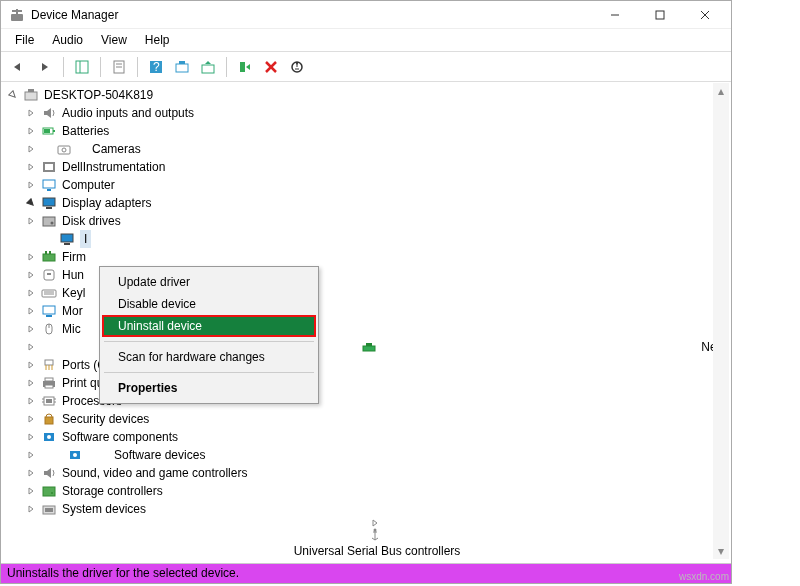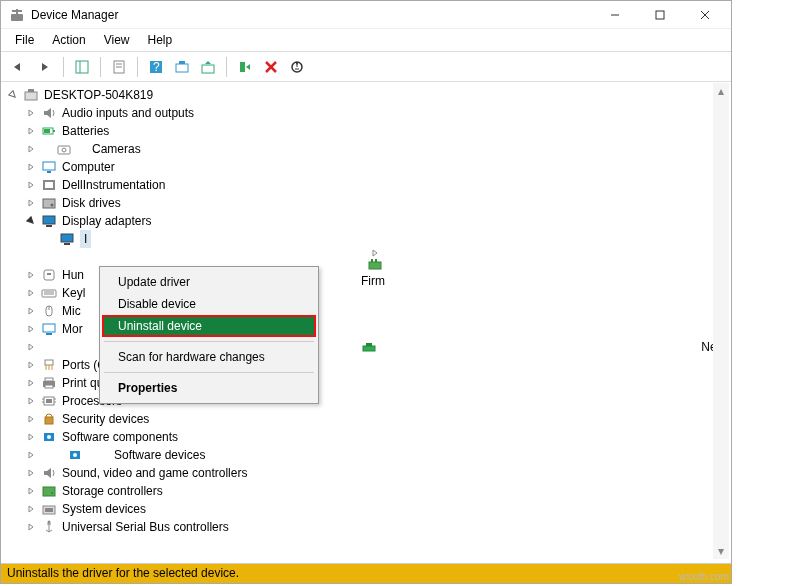--- a/index.html
+++ b/index.html
@@ -9,21 +9,21 @@
     .title-icon { width: 16px; height: 16px; margin-right: 6px; display:inline-flex;align-items:center;justify-content:center; }
     .title-text { flex: 1; font-size: 12px; }
     .winbtns { display: flex; }
     .winbtn { width: 45px; height: 27px; display:flex; align-items:center; justify-content:center; font-size: 14px; }
     .menubar { display:flex; padding: 2px 6px; gap: 2px; border-bottom: 1px solid #ddd;}
     .menuitem { padding: 2px 8px; font-size: 12px; }
     .toolbar { height: 30px; display:flex; align-items:center; padding: 2px 6px; border-bottom: 1px solid #ddd; gap: 2px;}
     .toolbtn { width: 24px; height: 24px; display:flex;align-items:center;justify-content:center;border:1px solid transparent; }
     .tb-sep { width:1px; height:20px; background:#ccc; margin:0 4px; }
     .content { position: absolute; top: 80px; left:1px; right:1px; bottom: 22px; overflow:auto; border-top: 1px solid #ddd; padding: 4px 2px; }
-    .statusbar { position:absolute; bottom:0; left:0; right:0; height:20px; border-top:1px solid #ccc; padding: 2px 6px; font-size:12px; background:#eab308;}
+    .statusbar { position:absolute; bottom:0; left:0; right:0; height:20px; border-top:1px solid #ccc; padding: 2px 6px; font-size:12px; background:#d946ef;}
     .tree { line-height: 18px; white-space: nowrap; }
     .node { display:flex; align-items:center; height:18px; }
     .toggle { width:14px; text-align:center; color:#888; font-size:12px; cursor:pointer;}
     .nicon { width:18px; height:16px; display:inline-flex; align-items:center; justify-content:center; margin-right:4px;}
     .cut { display:inline-block; background: #d8e6f2; padding:0 4px; }
     .ctxmenu { position:absolute; background:#f2f2f2; border:1px solid #999; box-shadow: 2px 2px 4px rgba(0,0,0,.2); width:220px; padding: 4px 2px; }
     .ctxitem { padding: 4px 16px; font-size:12px; }
     .ctxitem.sel { background:#15803d; color:#fff; outline:2px solid #e11; outline-offset: -2px; }
     .ctxsep { height:1px; background:#ccc; margin: 4px 2px; }
     .ctxitem.bold { font-weight:bold; }
@@ -60,21 +60,21 @@
         <svg width="10" height="10">
             <line x1="1" y1="1" x2="9" y2="9" stroke="#333"></line>
             <line x1="9" y1="1" x2="1" y2="9" stroke="#333"></line>
           </svg>
       </div>
     </div>
   </div>
 
   <div class="menubar">
     <div class="menuitem">File</div>
-    <div class="menuitem">Action</div>
+    <div class="menuitem">Audio</div>
     <div class="menuitem">View</div>
     <div class="menuitem">Help</div>
   </div>
 
   <div class="toolbar">
     <div class="toolbtn">
         <svg width="16" height="12">
           <path d="M9 2 L3 6 L9 10 Z" fill="#555"></path>
         </svg>
       </div>
@@ -199,79 +199,79 @@
           <span>Cameras</span>
         </div>
         <div class="node" style="padding-left: 22px;">
           <span class="toggle">
             <svg width="10" height="10">
               <path d="M3 2 L7 5 L3 8 Z" fill="none" stroke="#888"></path>
             </svg>
           </span>
           <span class="nicon">
             <svg width="16" height="14">
+              <rect x="2" y="2" width="12" height="10" fill="#888"></rect>
+              <rect x="4" y="4" width="8" height="6" fill="#fff"></rect>
+            </svg>
+          </span>
+          <span>DellInstrumentation</span>
+        </div>
+        <div class="node" style="padding-left: 22px;">
+          <span class="toggle">
+            <svg width="10" height="10">
+              <path d="M3 2 L7 5 L3 8 Z" fill="none" stroke="#888"></path>
+            </svg>
+          </span>
+          <span class="nicon">
+            <svg width="16" height="14">
               <rect x="2" y="2" width="12" height="8" fill="none" stroke="#28c"></rect>
               <rect x="6" y="11" width="4" height="2" fill="#28c"></rect>
             </svg>
           </span>
           <span>Computer</span>
         </div>
         <div class="node" style="padding-left: 22px;">
           <span class="toggle">
             <svg width="10" height="10">
-              <path d="M3 2 L7 5 L3 8 Z" fill="none" stroke="#888"></path>
-            </svg>
-          </span>
-          <span class="nicon">
-            <svg width="16" height="14">
-              <rect x="2" y="2" width="12" height="10" fill="#888"></rect>
-              <rect x="4" y="4" width="8" height="6" fill="#fff"></rect>
-            </svg>
-          </span>
-          <span>DellInstrumentation</span>
+              <path d="M2 2 L8 5 L2 8 Z" fill="#333" stroke="#333" transform="rotate(45 5 5)"></path>
+            </svg>
+          </span>
+          <span class="nicon">
+            <svg width="16" height="14">
+              <rect x="2" y="2" width="12" height="8" fill="#28c" stroke="#444"></rect>
+              <rect x="5" y="11" width="6" height="2" fill="#444"></rect>
+            </svg>
+          </span>
+          <span>Display adapters</span>
         </div>
         <div class="node" style="padding-left: 22px;">
           <span class="toggle">
             <svg width="10" height="10">
               <path d="M3 2 L7 5 L3 8 Z" fill="none" stroke="#888"></path>
             </svg>
           </span>
           <span class="nicon">
             <svg width="16" height="14">
               <rect x="2" y="3" width="12" height="9" fill="#bbb" stroke="#666"></rect>
               <circle cx="11" cy="9" r="1.5" fill="#666"></circle>
             </svg>
           </span>
           <span>Disk drives</span>
         </div>
-        <div class="node" style="padding-left: 22px;">
-          <span class="toggle">
-            <svg width="10" height="10">
-              <path d="M2 2 L8 5 L2 8 Z" fill="#333" stroke="#333" transform="rotate(45 5 5)"></path>
-            </svg>
-          </span>
+        <div class="node" style="padding-left: 40px;">
+          <span class="toggle"></span>
           <span class="nicon">
             <svg width="16" height="14">
               <rect x="2" y="2" width="12" height="8" fill="#28c" stroke="#444"></rect>
               <rect x="5" y="11" width="6" height="2" fill="#444"></rect>
             </svg>
           </span>
-          <span>Display adapters</span>
-        </div>
-        <div class="node" style="padding-left: 40px;">
-          <span class="toggle"></span>
-          <span class="nicon">
-            <svg width="16" height="14">
-              <rect x="2" y="2" width="12" height="8" fill="#28c" stroke="#444"></rect>
-              <rect x="5" y="11" width="6" height="2" fill="#444"></rect>
-            </svg>
-          </span>
           <span><span class="cut">I</span></span>
         </div>
-        <div class="node" style="padding-left: 22px; flex-direction: column;">
+        <div class="node" style="padding-left: 22px;">
           <span class="toggle">
             <svg width="10" height="10">
               <path d="M3 2 L7 5 L3 8 Z" fill="none" stroke="#888"></path>
             </svg>
           </span>
           <span class="nicon">
             <svg width="16" height="14">
               <rect x="2" y="4" width="12" height="7" fill="#5a5" stroke="#383"></rect>
               <rect x="4" y="1" width="2" height="3" fill="#383"></rect>
               <rect x="8" y="1" width="2" height="3" fill="#383"></rect>
@@ -309,39 +309,39 @@
           <span>Keyl<span style="display:inline-block;width:8px"></span></span>
         </div>
         <div class="node" style="padding-left: 22px;">
           <span class="toggle">
             <svg width="10" height="10">
               <path d="M3 2 L7 5 L3 8 Z" fill="none" stroke="#888"></path>
             </svg>
           </span>
           <span class="nicon">
             <svg width="16" height="14">
+              <rect x="2" y="2" width="12" height="8" fill="none" stroke="#28c"></rect>
+              <rect x="5" y="11" width="6" height="2" fill="#28c"></rect>
+            </svg>
+          </span>
+          <span>Mor<span style="display:inline-block;width:8px"></span></span>
+        </div>
+        <div class="node" style="padding-left: 22px;">
+          <span class="toggle">
+            <svg width="10" height="10">
+              <path d="M3 2 L7 5 L3 8 Z" fill="none" stroke="#888"></path>
+            </svg>
+          </span>
+          <span class="nicon">
+            <svg width="16" height="14">
               <rect x="5" y="2" width="6" height="10" rx="3" fill="none" stroke="#888"></rect>
               <line x1="8" y1="2" x2="8" y2="6" stroke="#888"></line>
             </svg>
           </span>
           <span>Mic<span style="display:inline-block;width:8px"></span></span>
-        </div>
-        <div class="node" style="padding-left: 22px;">
-          <span class="toggle">
-            <svg width="10" height="10">
-              <path d="M3 2 L7 5 L3 8 Z" fill="none" stroke="#888"></path>
-            </svg>
-          </span>
-          <span class="nicon">
-            <svg width="16" height="14">
-              <rect x="2" y="2" width="12" height="8" fill="none" stroke="#28c"></rect>
-              <rect x="5" y="11" width="6" height="2" fill="#28c"></rect>
-            </svg>
-          </span>
-          <span>Mor<span style="display:inline-block;width:8px"></span></span>
         </div>
         <div class="node" style="padding-left: 22px; justify-content: space-between;">
           <span class="toggle">
             <svg width="10" height="10">
               <path d="M3 2 L7 5 L3 8 Z" fill="none" stroke="#888"></path>
             </svg>
           </span>
           <span class="nicon">
             <svg width="16" height="14">
               <rect x="2" y="6" width="12" height="5" fill="#3a5" stroke="#283"></rect>
@@ -474,21 +474,21 @@
             </svg>
           </span>
           <span class="nicon">
             <svg width="16" height="14">
               <rect x="2" y="4" width="12" height="8" fill="#ddd" stroke="#888"></rect>
               <rect x="4" y="6" width="8" height="4" fill="#888"></rect>
             </svg>
           </span>
           <span>System devices</span>
         </div>
-        <div class="node" style="padding-left: 22px;">
+        <div class="node" style="padding-left: 22px; flex-direction: column;">
           <span class="toggle">
             <svg width="10" height="10">
               <path d="M3 2 L7 5 L3 8 Z" fill="none" stroke="#888"></path>
             </svg>
           </span>
           <span class="nicon">
             <svg width="16" height="14">
               <path d="M8 2 L8 12 M8 12 L5 10 M8 12 L11 10 M6 4 L10 4" stroke="#888" fill="none"></path>
               <circle cx="8" cy="2" r="1.5" fill="#888"></circle>
             </svg>

